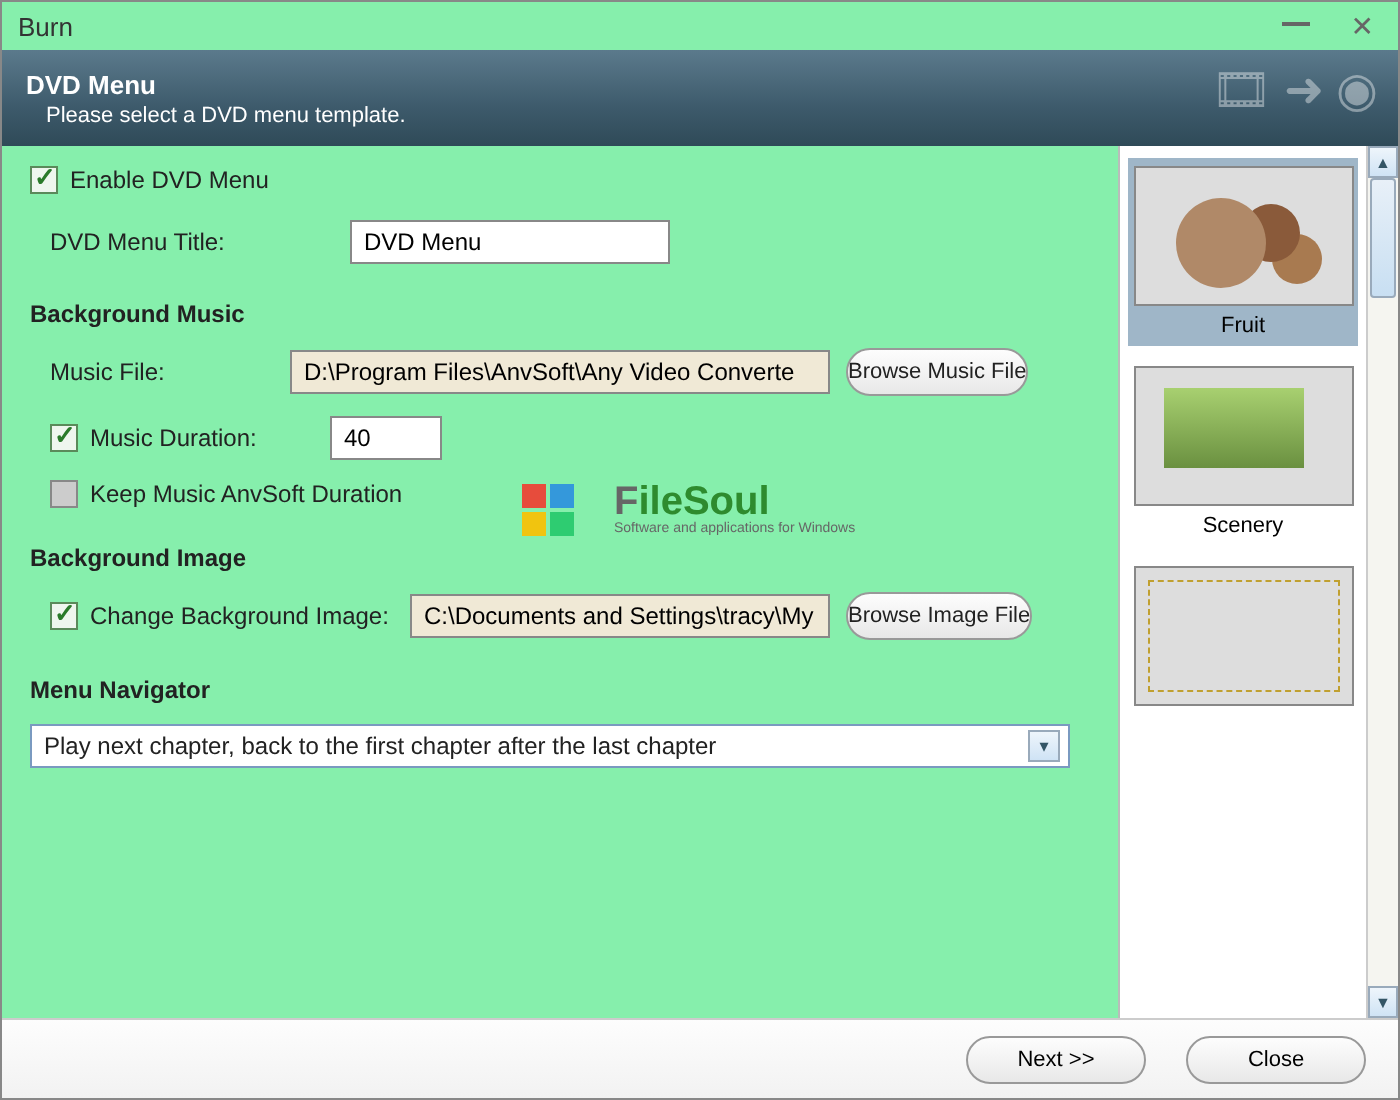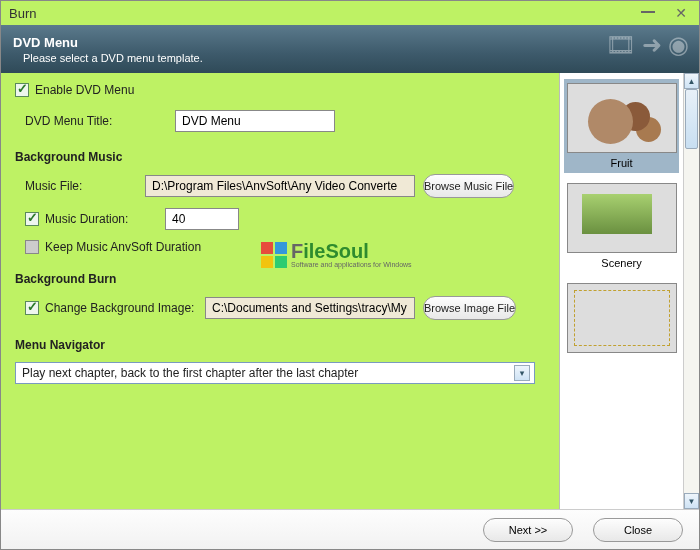--- a/index.html
+++ b/index.html
@@ -1,17 +1,17 @@
 <!DOCTYPE html>
 <html><head>
 <meta charset="utf-8">
 <style>
   * { box-sizing: border-box; font-family: Tahoma, Arial, sans-serif; }
   body { margin: 0; background: #fff; }
-  .window { width: 700px; height: 550px; border: 1px solid #888; background: #bef264; position: relative; display: flex; flex-direction: column; }
+  .window { width: 700px; height: 550px; border: 1px solid #888; background: #86efac; position: relative; display: flex; flex-direction: column; }
   .titlebar { height: 24px; display: flex; align-items: center; padding: 0 8px; font-size: 13px; color: #333; position: relative; }
   .titlebar .close-x { position: absolute; right: 12px; top: 4px; font-size: 14px; color: #666; cursor: pointer; }
   .titlebar .min { position: absolute; right: 44px; top: 10px; width: 14px; height: 2px; background: #666; }
   .banner { height: 48px; background: linear-gradient(#5b7a8c, #3d5a6b 60%, #2f4a58); color: #fff; padding: 4px 12px; display: flex; align-items: center; position: relative; }
   .banner-text .t1 { font-size: 13px; font-weight: bold; }
   .banner-text .t2 { font-size: 11px; margin-left: 10px; margin-top: 2px; }
   .banner-icons { position: absolute; right: 10px; top: 6px; opacity: 0.4; font-size: 24px; display: flex; gap: 6px; }
   .body { flex: 1; display: flex; overflow: hidden; }
   .main { flex: 1; padding: 10px 14px 0 14px; font-size: 12px; color: #222; overflow: auto; }
   .checkbox { display: inline-flex; align-items: center; gap: 6px; }
@@ -38,21 +38,21 @@
   .scenery { background: linear-gradient(#4a6a3a,#2d4522); border:8px solid #3a5028; width:94px; height:54px; }
   .scenery::before { content:""; position:absolute; left:14px; top:10px; width:70px; height:40px; background: linear-gradient(#a8d070,#6a9040); }
   .fourth { background: linear-gradient(#fffbe0,#f5edb8); }
   .fourth::before { content:""; position:absolute; left:6px; top:6px; right:6px; bottom:6px; border:1px dashed #c0a030; }
   .scrollbar { width: 16px; background: #f5f5f0; border-left: 1px solid #ccc; display: flex; flex-direction: column; }
   .sb-btn { height: 16px; background: linear-gradient(#eef5fb,#cfe3f5); border: 1px solid #9ab; font-size: 8px; display:flex; align-items:center; justify-content:center; color:#356; }
   .sb-track { flex: 1; position: relative; }
   .sb-thumb { position: absolute; left: 1px; right: 1px; top: 0; height: 60px; background: linear-gradient(#e8f0f8,#c8dff2); border:1px solid #9ab; border-radius:2px; }
   .footer { height: 40px; border-top: 1px solid #ccc; display: flex; align-items: center; justify-content: flex-end; padding: 0 16px; gap: 20px; background: linear-gradient(#fdfdfd,#f2f2f2); }
   .footer .btn { width: 90px; justify-content: center; }
-  .watermark { position: absolute; left: 260px; top: 240px; display:flex; align-items:center; gap:4px; pointer-events:none; }
+  .watermark { position: absolute; left: 260px; top: 240px; display:flex; align-items:center; gap:20px; pointer-events:none; }
   .wm-sq { display:grid; grid-template-columns: repeat(2,12px); grid-template-rows: repeat(2,12px); gap:2px; }
   .wm-sq div:nth-child(1){background:#e74c3c;} .wm-sq div:nth-child(2){background:#3498db;}
   .wm-sq div:nth-child(3){background:#f1c40f;} .wm-sq div:nth-child(4){background:#2ecc71;}
   .wm-text .big { font-size:20px; font-weight:bold; color:#2e8b2e; line-height:1; }
   .wm-text .big .g { color:#666; }
   .wm-text .small { font-size:7px; color:#666; }
 </style>
 </head>
 <body>
 
@@ -96,31 +96,31 @@
         <input class="input beige" style="width: 270px;" value="D:\Program Files\AnvSoft\Any Video Converte">
         <span style="width:8px"></span>
         <span class="btn">Browse Music File</span>
       </div>
 
       <div class="row">
         <span class="checkbox" style="width:150px; padding-left:10px">
           <span class="cb checked"></span>
           <span>Music Duration:</span>
         </span>
-        <input class="input" style="width: 74px;" value="40">
+        <input class="input" style="width: 56px;" value="40">
       </div>
 
       <div class="row">
         <span class="checkbox" style="padding-left:10px">
           <span class="cb unchecked"></span>
           <span>Keep Music AnvSoft Duration</span>
         </span>
       </div>
 
-      <div class="section-title">Background Burn</div>
+      <div class="section-title">Background Image</div>
 
       <div class="row">
         <span class="checkbox" style="width:190px; padding-left:10px">
           <span class="cb checked"></span>
           <span>Change Background Image:</span>
         </span>
         <input class="input beige" style="width: 210px;" value="C:\Documents and Settings\tracy\My">
         <span style="width:8px"></span>
         <span class="btn">Browse Image File</span>
       </div>

